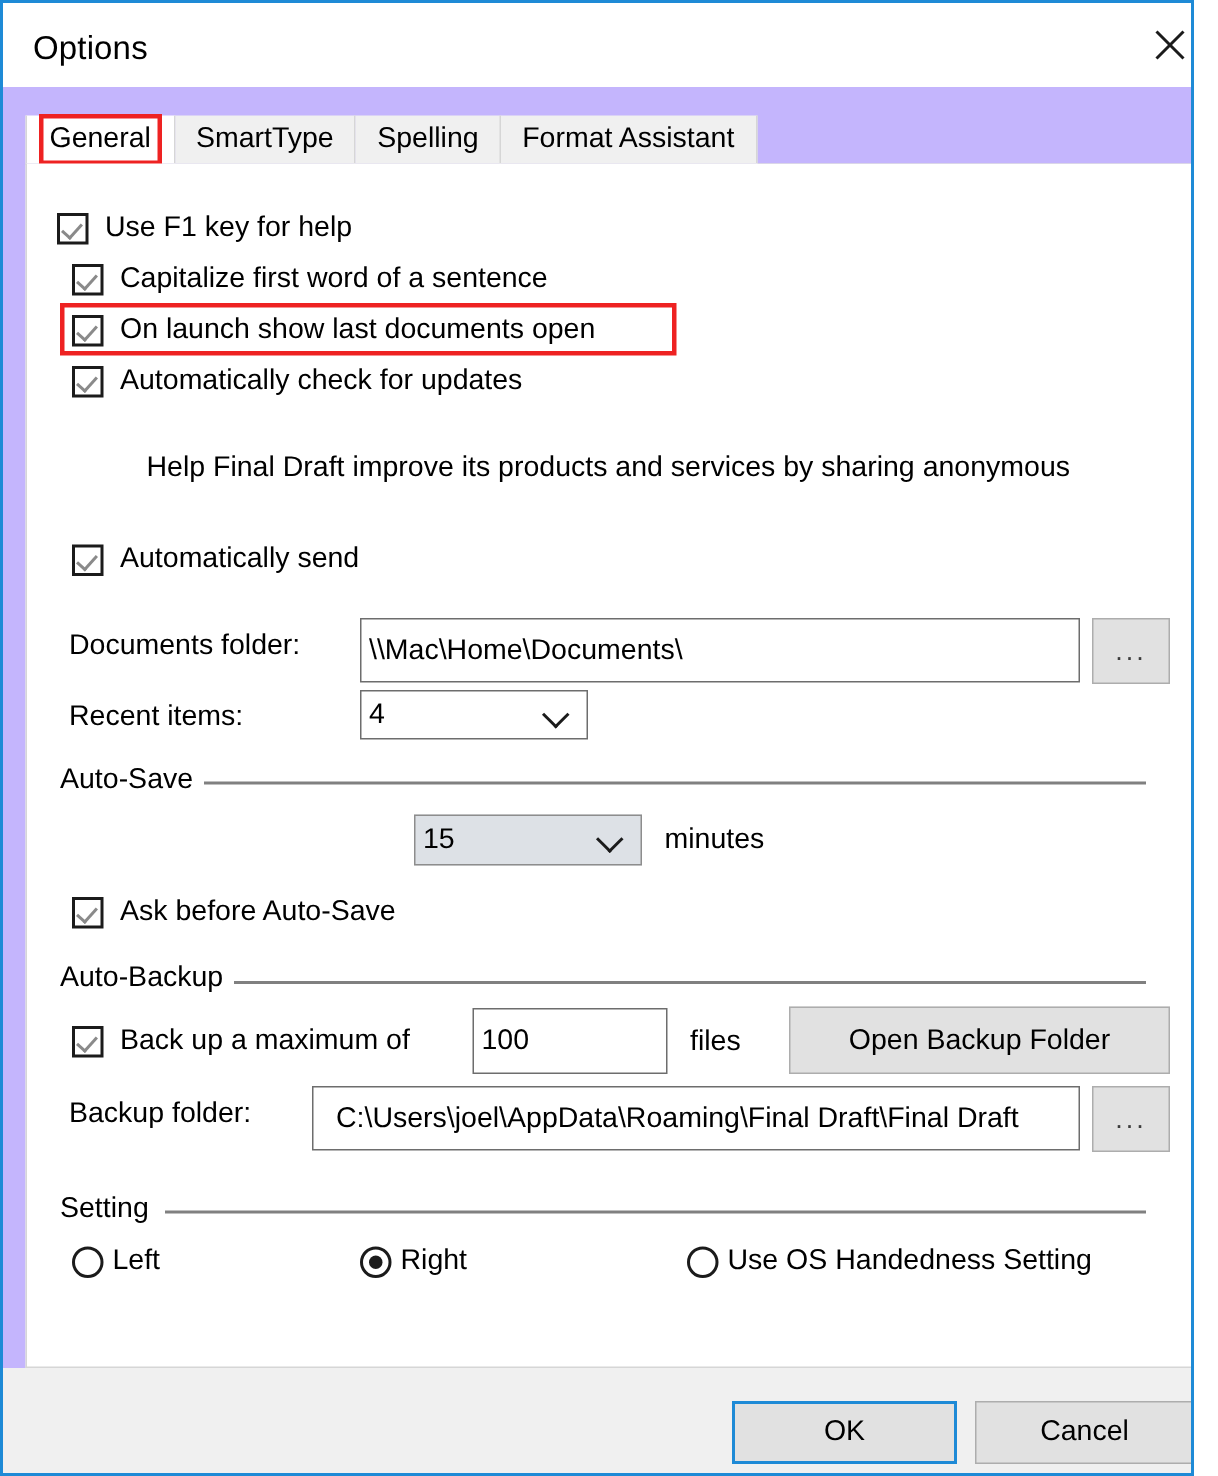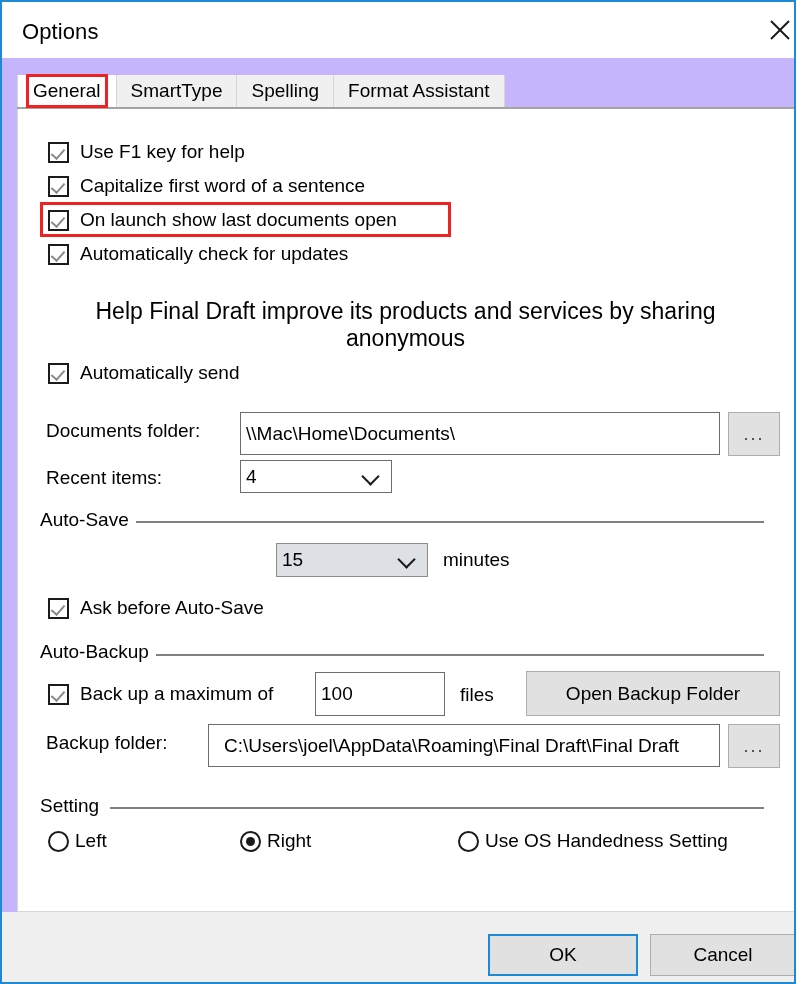--- a/index.html
+++ b/index.html
@@ -55,21 +55,21 @@
   .close-btn svg { display: block; }
 
   
   .tabstrip {
     position: absolute;
     left: 15px;
     top: 76px;
     width: 778px;
     height: 32px;
     box-sizing: border-box;
-    border-bottom: 3px solid #a3a3a3;
+    border-bottom: 1px solid #a3a3a3;
     display: flex;
     align-items: flex-end;
   }
   .tab {
     position: relative;
     height: 32px;
     box-sizing: border-box;
     padding: 0 14px;
     display: flex;
     align-items: center;
@@ -148,21 +148,21 @@
 
   .red-outline {
     position: absolute;
     border: 3px solid #ee2222;
     box-sizing: border-box;
     pointer-events: none;
   }
 
   .para {
     position: absolute;
-    font-size: 23px;
+    font-size: 19px;
     color: #000;
     line-height: 27px;
   }
 
   .textfield {
     position: absolute;
     box-sizing: border-box;
     border: 1px solid #6d6d6d;
     background: #ffffff;
     font-size: 19px;
@@ -303,21 +303,21 @@
     <div class="tab">
       <span class="tab-label">Spelling</span>
     </div>
     <div class="tab">
       <span class="tab-label">Format Assistant</span>
     </div>
   </div>
 
   <div class="panel">
 
-    <div class="chk-row" style="left:30px; top:32px;">
+    <div class="chk-row" style="left:20px; top:32px;">
       <span class="chk-box checked"></span>
       <span class="chk-text">Use F1 key for help</span>
     </div>
 
     <div class="chk-row" style="left:30px; top:100px;">
       <span class="chk-box checked"></span>
       <span class="chk-text">On launch show last documents open</span>
     </div>
 
     <div class="chk-row" style="left:30px; top:66px;">

